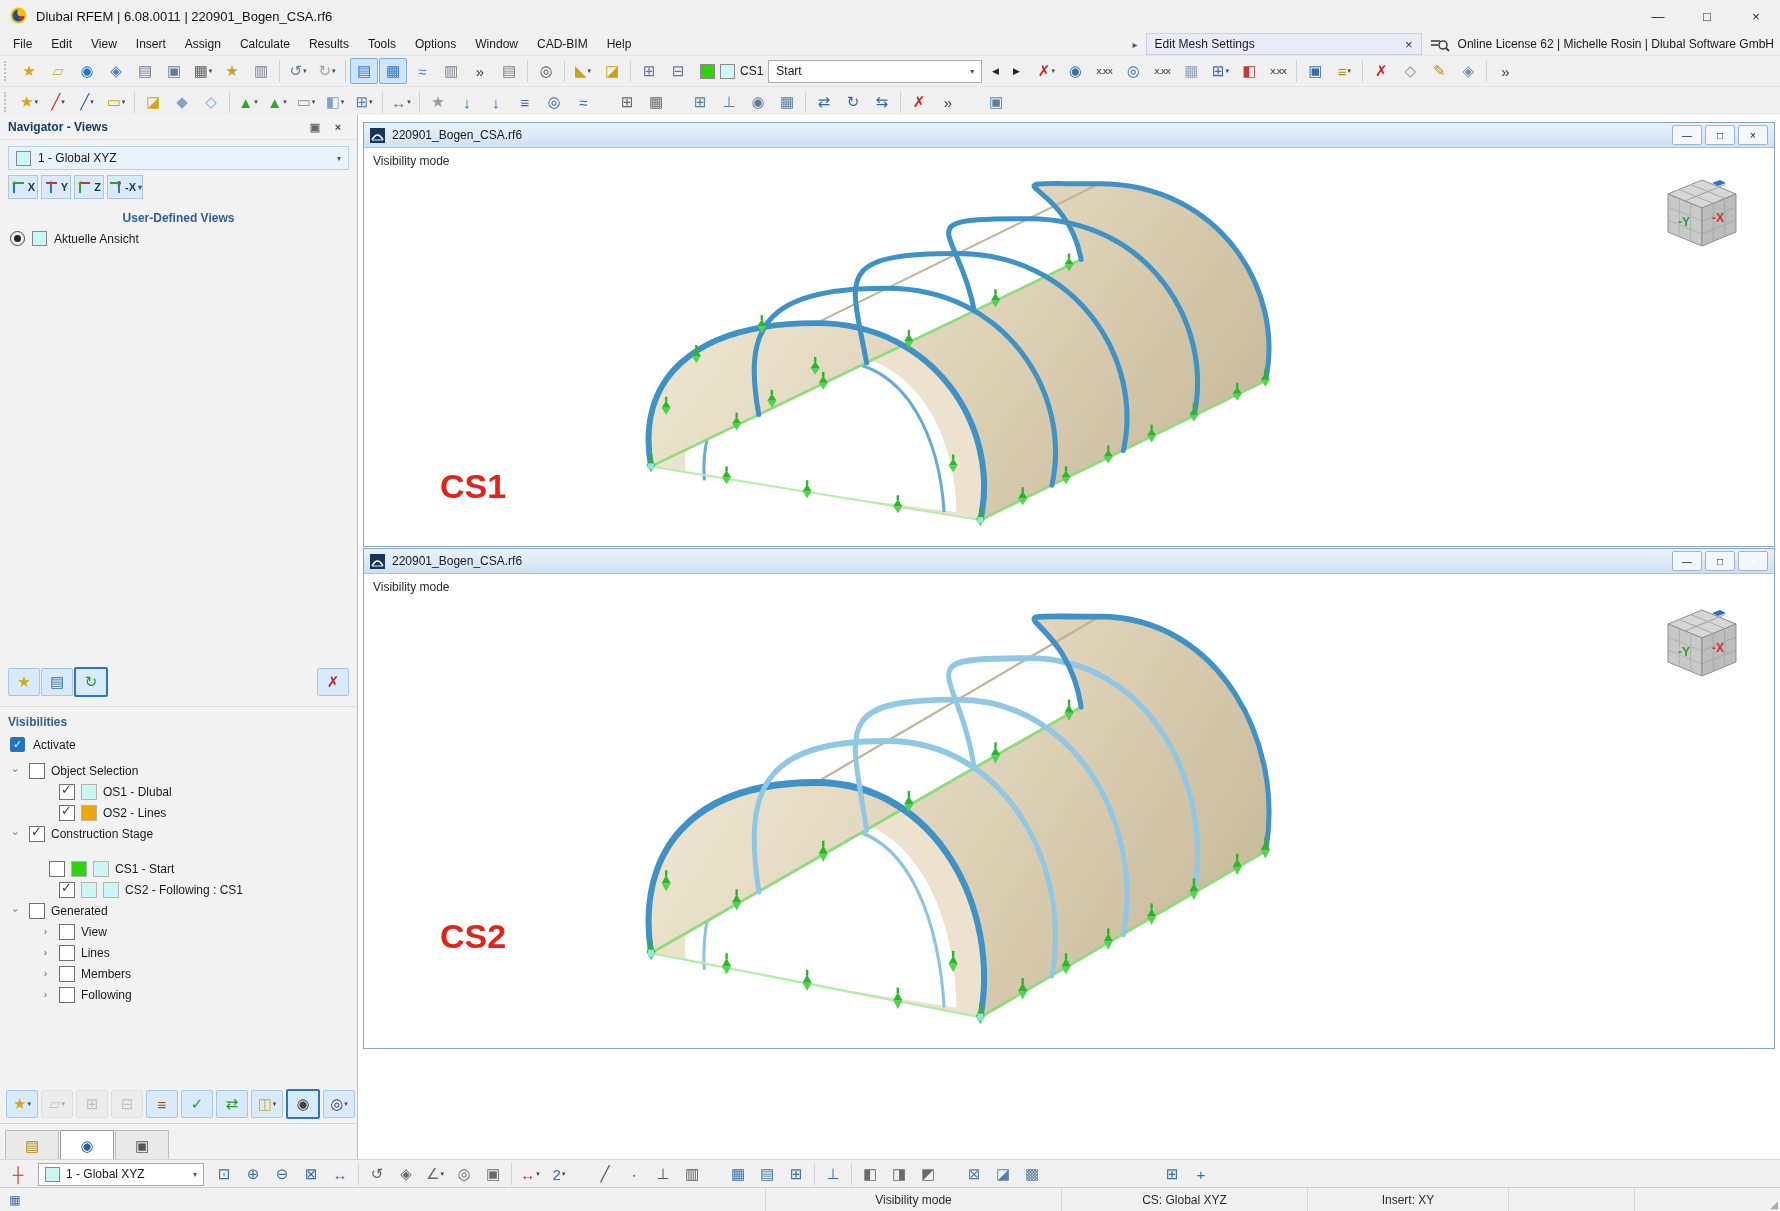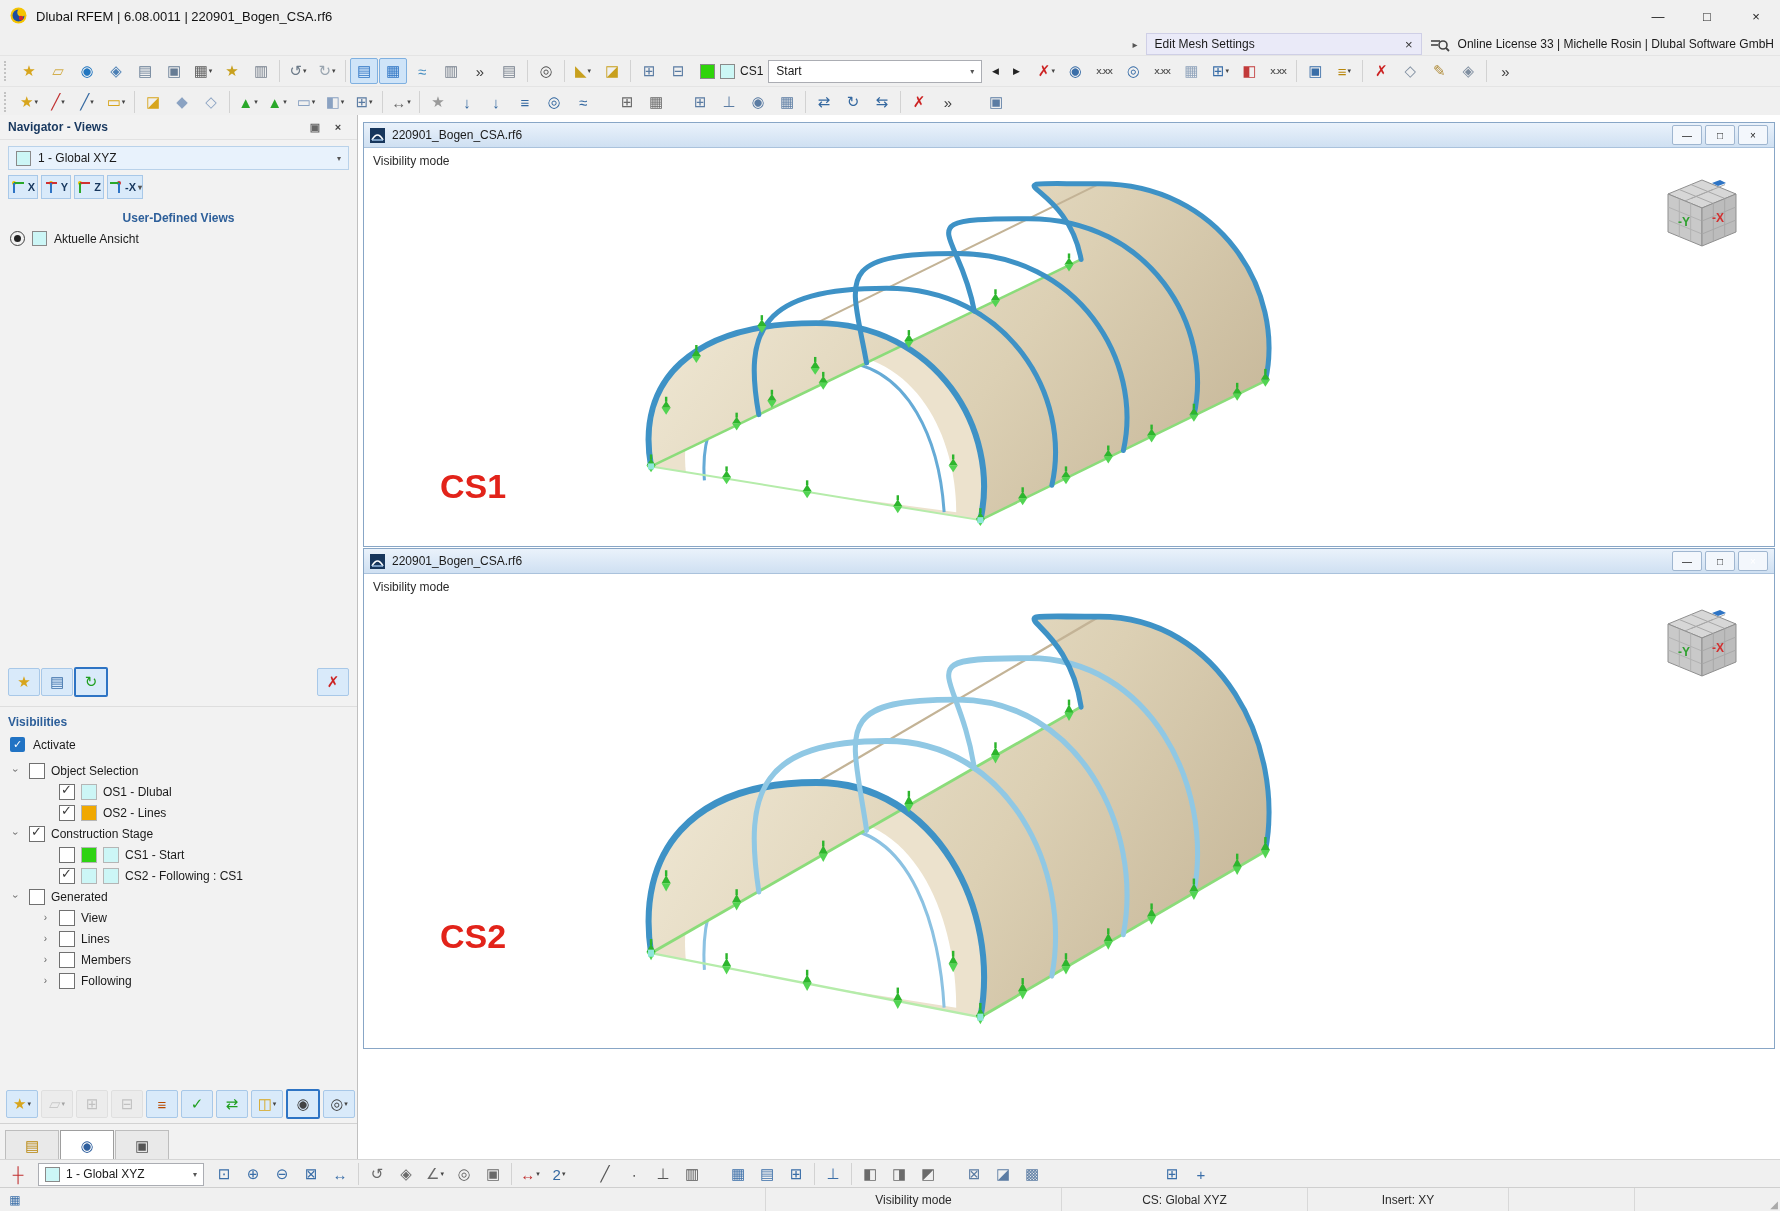--- a/index.html
+++ b/index.html
@@ -146,35 +146,49 @@
         <span class="tbi">
           <span>□</span>
         </span>
         <span class="tbi">
           <span>×</span>
         </span>
       </div>
   </div>
 
   <div class="menubar">
+    <div class="ticons">
+        <span class="mitem">File</span>
+        <span class="mitem">Edit</span>
+        <span class="mitem">View</span>
+        <span class="mitem">Insert</span>
+        <span class="mitem">Assign</span>
+        <span class="mitem">Calculate</span>
+        <span class="mitem">Results</span>
+        <span class="mitem">Tools</span>
+        <span class="mitem">Options</span>
+        <span class="mitem">Window</span>
+        <span class="mitem">CAD-BIM</span>
+        <span class="mitem">Help</span>
+      </div>
     <div class="mb-right">
       <span class="task-arrow">▸</span>
       <div class="taskchip">
         <span>Edit Mesh Settings</span>
         <span class="chip-x">×</span>
       </div>
       <span class="searchico">
         <svg width="20" height="15" viewBox="0 0 20 15">
             <line x1="1" y1="4" x2="10" y2="4" stroke="#444" stroke-width="1.6"></line>
             <line x1="1" y1="8" x2="8" y2="8" stroke="#444" stroke-width="1.6"></line>
             <circle cx="13" cy="8" r="4" fill="none" stroke="#444" stroke-width="1.6"></circle>
             <line x1="16" y1="11" x2="19" y2="14" stroke="#444" stroke-width="1.8"></line>
           </svg>
       </span>
-      <span class="license">Online License 33 | Michelle Rosin | Dlubal Software GmbH</span>
+      <span class="license">Online License 62 | Michelle Rosin | Dlubal Software GmbH</span>
     </div>
   </div>
 
   <div class="toolbar">
     <div class="ticons">
         <div class="tgrip"></div>
         <span class="tbi" style="color: rgb(215, 165, 29);">
           <span>★</span>
         </span>
         <span class="tbi" style="color: rgb(210, 174, 77);">
@@ -539,21 +553,21 @@
               <span class="texp"></span>
               <span class="cb on"></span>
               <span class="tsw" style="background: rgb(240, 168, 0);"></span>
               <span>OS2 - Lines</span>
             </div>
             <div class="trow" style="padding-left: 8px;">
               <span class="texp open">›</span>
               <span class="cb on"></span>
               <span>Construction Stage</span>
             </div>
-            <div class="trow" style="padding-left: 38px;">
+            <div class="trow" style="padding-left: 28px; margin-top: 14px;">
               <span class="texp"></span>
               <span class="cb"></span>
               <span class="tsw" style="background: rgb(46, 211, 18);"></span>
               <span class="tsw" style="background: rgb(204, 246, 246);"></span>
               <span>CS1 - Start</span>
             </div>
             <div class="trow" style="padding-left: 38px;">
               <span class="texp"></span>
               <span class="cb on"></span>
               <span class="tsw" style="background: rgb(204, 246, 246);"></span>

